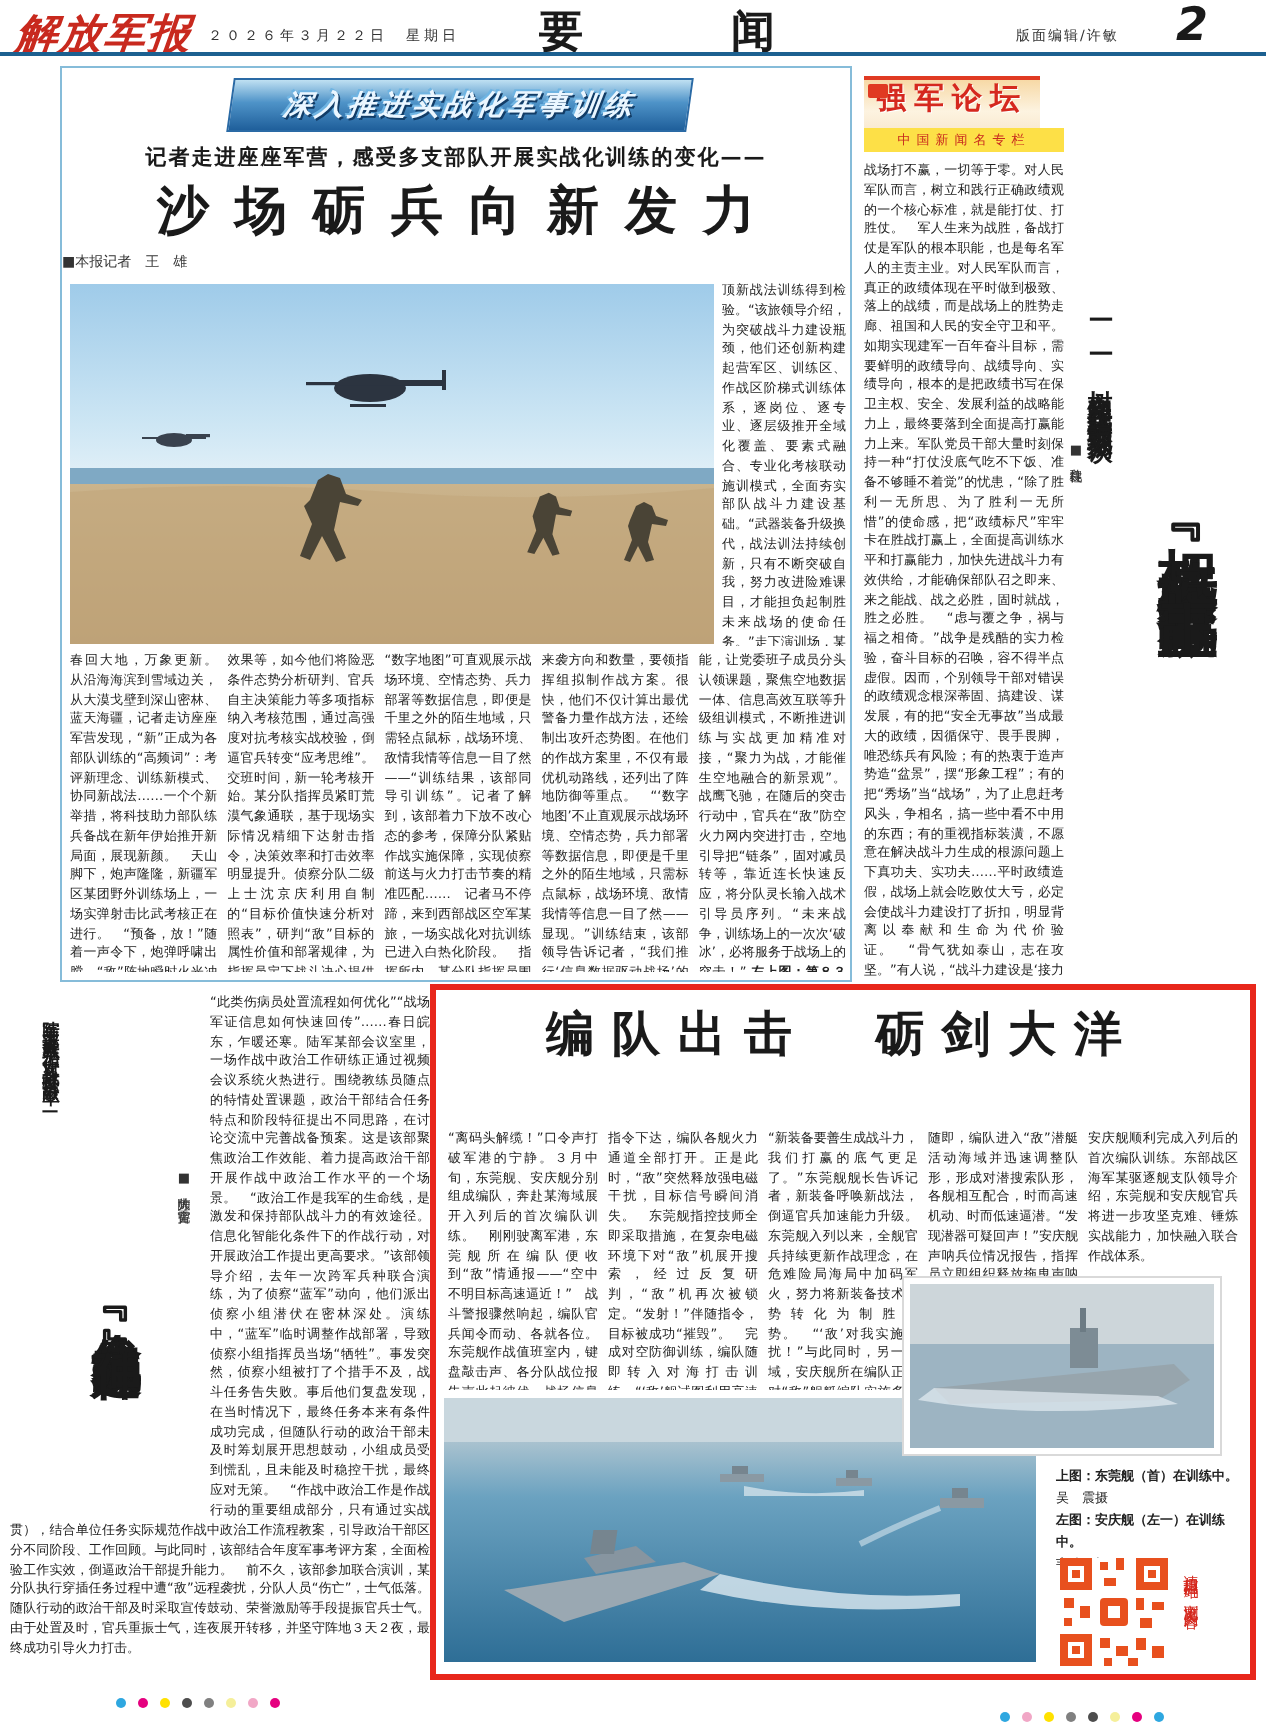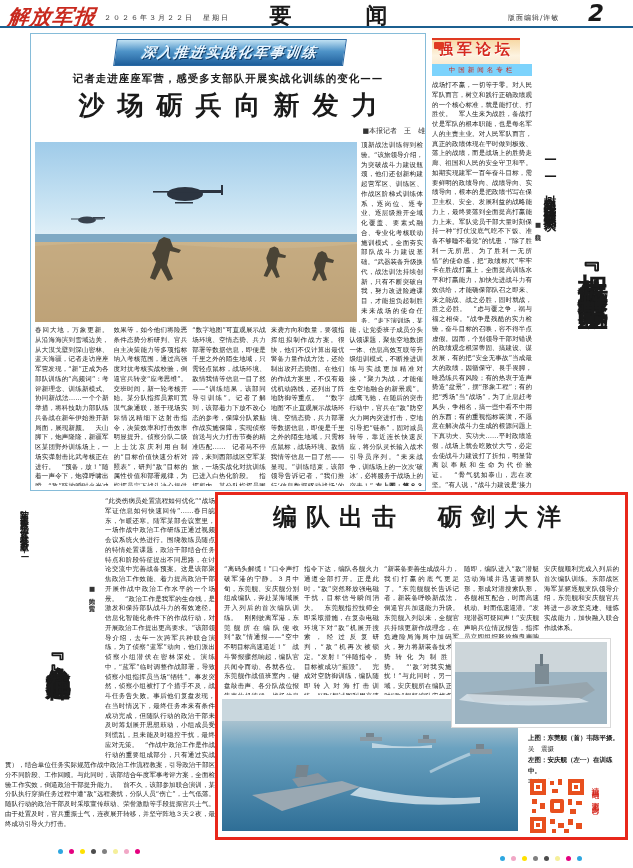--- a/index.html
+++ b/index.html
@@ -19,35 +19,35 @@
   
   .mainbox{position:absolute;left:30px;top:33px;width:396px;height:458px;border:1px solid #86bcd9;box-sizing:border-box;}
   .mbanner{position:absolute;left:84px;top:5px;width:228px;height:25px;
            background:linear-gradient(180deg,#bfe0f2 0%,#4e93c8 45%,#1f5f9b 100%);
            border:1px solid #2a6aa5;transform:skewX(-8deg);
            display:flex;align-items:center;justify-content:center;}
   .mbanner span{font-size:14px;font-weight:bold;font-style:italic;color:#eaf6ff;letter-spacing:2px;
                 text-shadow:1px 1px 0 #123c66,-1px -1px 0 #6fb4e2;}
   .mkicker{position:absolute;left:0;right:0;top:38px;text-align:center;font-size:10.5px;font-weight:bold;letter-spacing:1px;}
   .mheadline{position:absolute;left:0;right:0;top:54px;text-align:center;font-size:26px;font-weight:bold;letter-spacing:13px;text-indent:13px;}
-  .mbyline{position:absolute;left:0;right:0;top:92px;text-align:right;font-size:7px;color:#333;}
+  .mbyline{position:absolute;left:0;right:0;top:92px;text-align:left;font-size:7px;color:#333;}
   .mphoto{position:absolute;left:4px;top:108px;width:322px;height:180px;overflow:hidden;}
   .mrightcol{position:absolute;left:330px;top:107px;width:62px;height:182px;overflow:hidden;}
   .mbotcols{position:absolute;left:4px;top:292px;width:388px;height:160px;display:flex;gap:5px;}
   .mbotcols .c{width:74px;height:160px;overflow:hidden;}
   .mcaption{font-weight:bold;}
   
   .forumbox{position:absolute;left:432px;top:33px;width:197px;height:458px;}
   .fbadge{position:absolute;left:0;top:5px;width:88px;height:26px;
           background:linear-gradient(180deg,#f7d9a6 0%,#fdf3e0 60%,#f9e9cf 100%);
           border-top:2px solid #e03a22;display:flex;align-items:flex-start;justify-content:center;}
   .fbadge span{font-size:15px;font-weight:bold;color:#d5281e;letter-spacing:4px;
                text-shadow:0.5px 0.5px 0 #fff;}
   .fflag{position:absolute;left:2px;top:2px;width:10px;height:7px;background:#e03a22;border-radius:1px;}
-  .fsub{position:absolute;left:0;top:31px;width:100px;height:12px;background:#7dd3fc;
+  .fsub{position:absolute;left:0;top:31px;width:100px;height:12px;background:#fde047;
         display:flex;align-items:center;justify-content:center;font-size:6.5px;color:#c8291e;letter-spacing:3px;}
   .fbody{position:absolute;left:0;top:48px;width:100px;height:408px;overflow:hidden;}
   .fbyline{position:absolute;left:101px;top:188px;height:70px;font-size:6.5px;color:#333;}
   .fsubtitle{position:absolute;left:109px;top:118px;height:330px;font-size:12.5px;font-weight:bold;letter-spacing:2px;}
   .fheadline{position:absolute;left:130px;top:6px;height:450px;width:62px;font-size:30px;font-weight:bold;
              letter-spacing:2px;line-height:62px;text-align:center;}
   
   .lifebox{position:absolute;left:5px;top:497px;width:210px;height:350px;}
   .lkicker{position:absolute;left:14px;top:6px;height:200px;font-size:8.5px;font-weight:bold;letter-spacing:2px;}
   .lheadline{position:absolute;left:30px;top:4px;height:300px;width:46px;font-size:25px;font-weight:bold;
@@ -222,21 +222,21 @@
         <g>
           <path d="M12,52 L132,40 L140,48 L124,58 L20,60 Z" fill="#97a5ad"></path>
           <rect x="80" y="22" width="14" height="20" fill="#7d8c95"></rect>
           <rect x="85" y="12" width="3" height="12" fill="#6c7b84"></rect>
           <path d="M12,52 l-8,6 q60,10 130,2 l-10,-4 z" fill="#e4edf2" opacity="0.7"></path>
         </g>
       </svg>
     </div>
 
     <div class="ncaps">
-      <div><b>上图：东莞舰（首）韦陈平摄。</b></div>
+      <div><b>上图：东莞舰（首）在训练中。</b></div>
       <div class="cred">吴　震摄</div>
       <div><b>左图：安庆舰（左一）在训练中。</b></div>
       <div class="cred">韦陈平摄</div>
     </div>
 
     <div class="qr">
       <svg width="54" height="54" viewBox="0 0 54 54">
         <rect width="54" height="54" fill="#fff"></rect>
         <g fill="#e8501e">
           <rect x="0" y="0" width="16" height="16"></rect>

